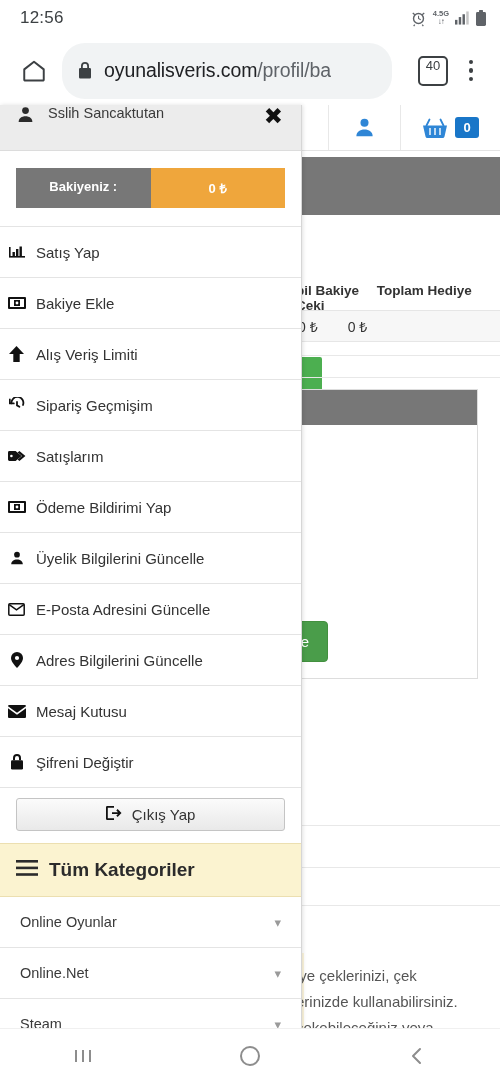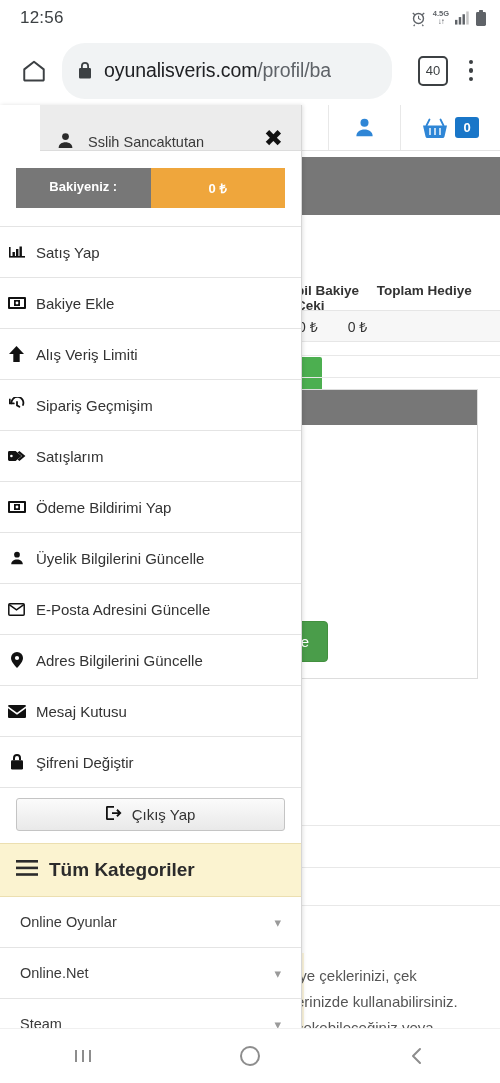--- a/index.html
+++ b/index.html
@@ -35,21 +35,21 @@
     display: flex; align-items: center; padding: 0 16px; gap: 12px; overflow: hidden;
     min-width: 0;
   }
   .omni-url {
     font-size: 19.5px; color: #202124; white-space: nowrap; overflow: hidden;
     letter-spacing: -0.1px;
   }
   .omni-url .dim { color: #5f6368; }
   .tabs-btn {
     width: 30px; height: 30px; border: 2.4px solid #3c4043; border-radius: 5px;
-    display:flex; align-items:center; justify-content:center;
+    display:flex; justify-content:center;
     font-size: 13px; font-weight: 500; color:#3c4043; flex:0 0 auto; margin-left: 20px;
   }
   .menu-btn { width: 34px; height:44px; display:flex; flex-direction:column; align-items:center; justify-content:center; gap:4px; flex:0 0 auto;}
   .menu-btn i { display:block; width:4.5px; height:4.5px; border-radius:50%; background:#3c4043;}
 
   
   .site { position:absolute; top:105px; left:0; width:500px; height:1023px; background:#fff; overflow:hidden; }
 
   .site-header {
     position:absolute; top:0; left:0; width:500px; height:46px;
@@ -102,21 +102,21 @@
   .cream-strip { position:absolute; top:848px; left:296px; width:8px; height:110px; background:#fdf6dd; }
 
   
   .drawer {
     position:absolute; top:105px; left:0; width:302px; height:923px;
     background:#ffffff; border-right:1px solid #d6d6d6; overflow:hidden;
     box-shadow: 1px 0 4px rgba(0,0,0,.12);
   }
   .drawer-head {
     height:46px; background:#ececec; border-bottom:1px solid #dcdcdc;
-    display:flex; align-items:flex-end; padding:0 14px 0 16px; gap:13px;margin-left:40px;
+    display:flex; align-items:flex-start; padding:0 14px 0 16px; gap:13px;
   }
   .dh-name { flex:1 1 auto; font-size:14.5px; color:#3a3a3a; }
   .dh-close { font-size:23px; line-height:1; color:#111; font-weight:bold; font-family:"DejaVu Sans", sans-serif; padding:0 4px; }
 
   .balance-row { padding:17px 16px 18px 16px; display:flex; }
   .bal-label {
     background:#777777; color:#fff; font-size:13px; font-weight:bold;
     padding:11px 0; width:135px; text-align:center;
   }
   .bal-value {

